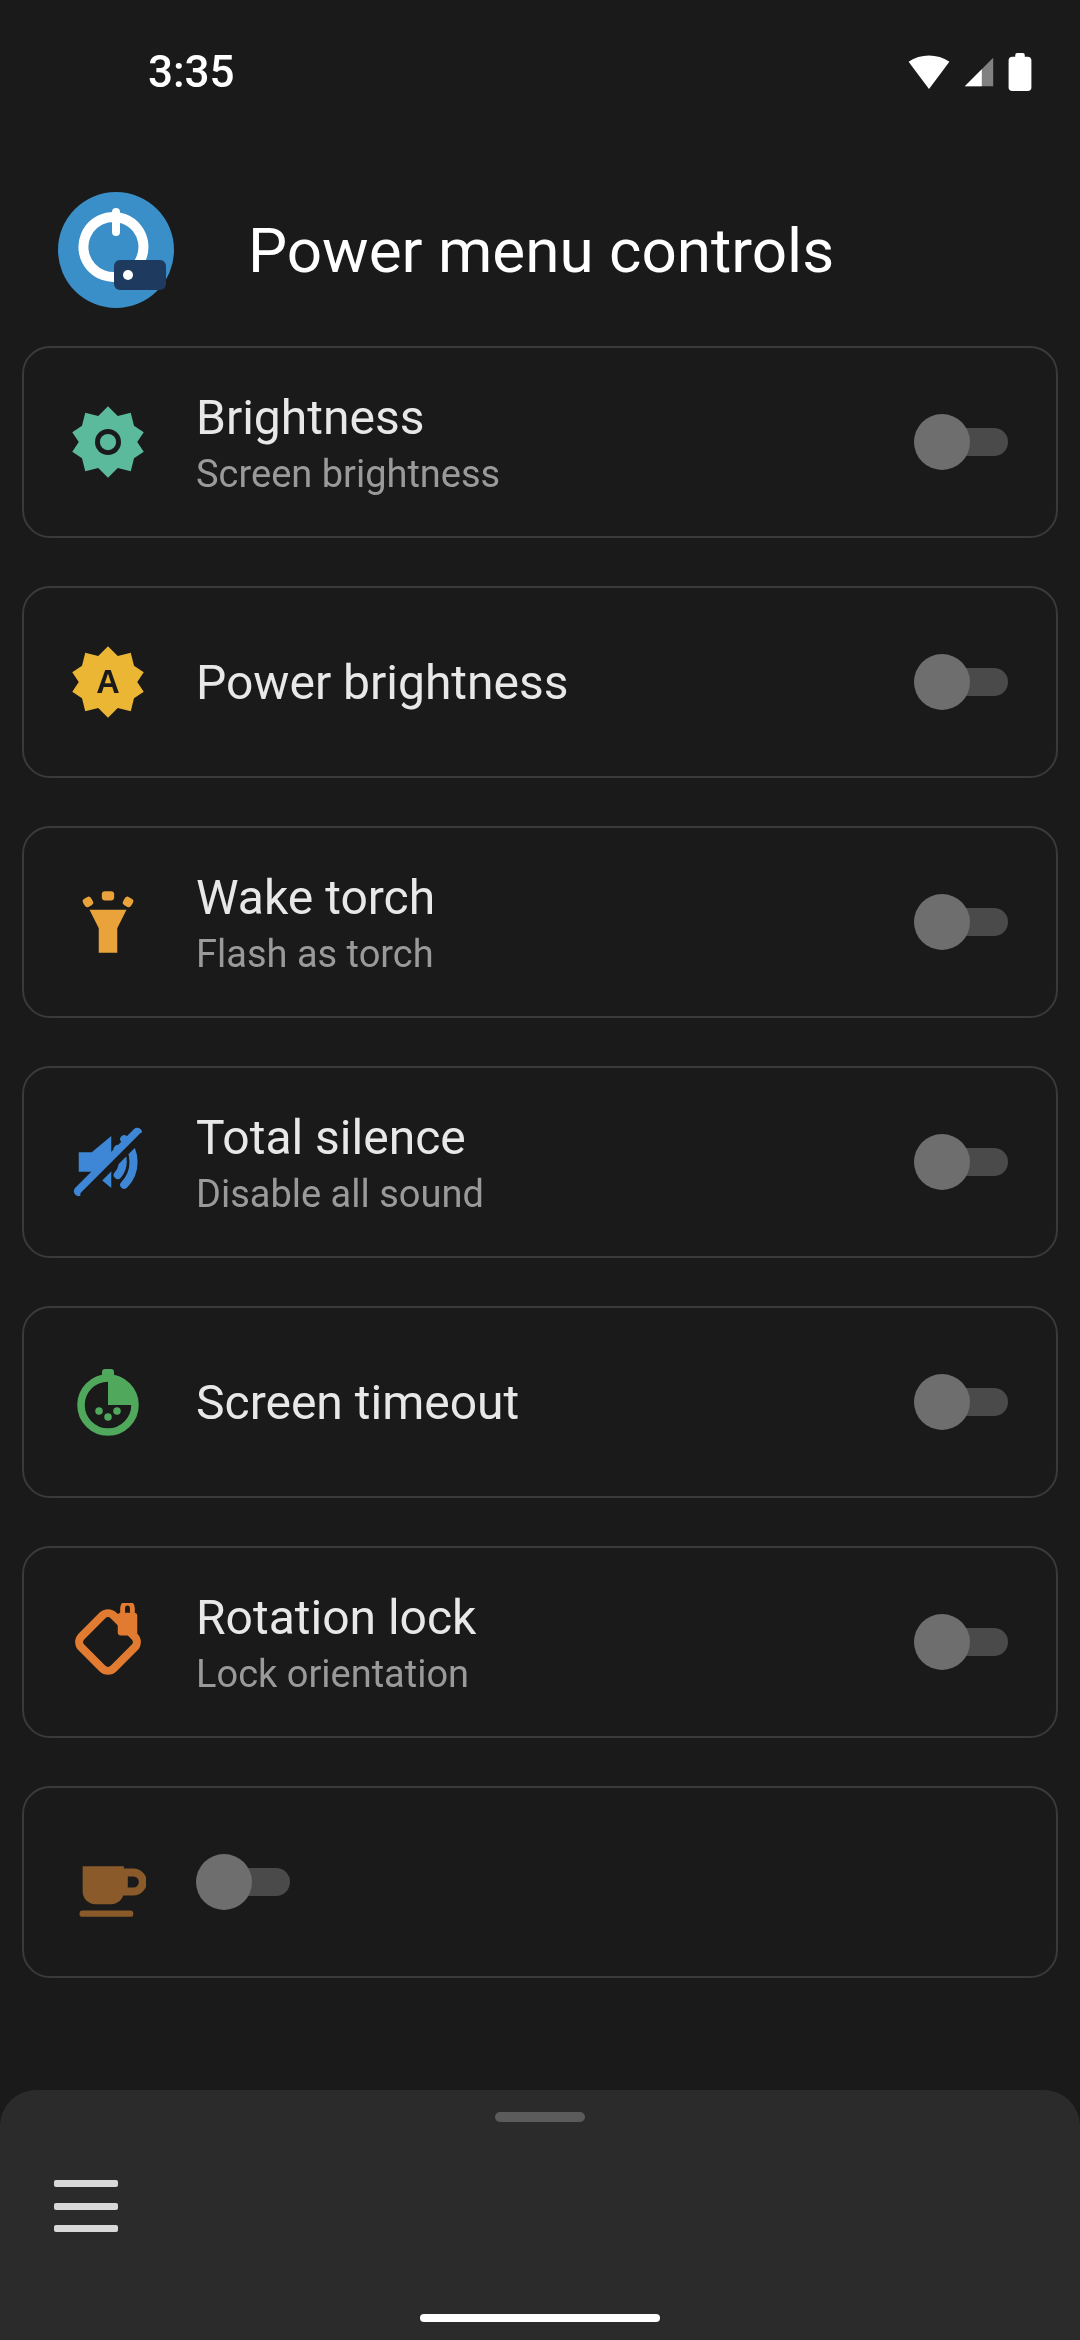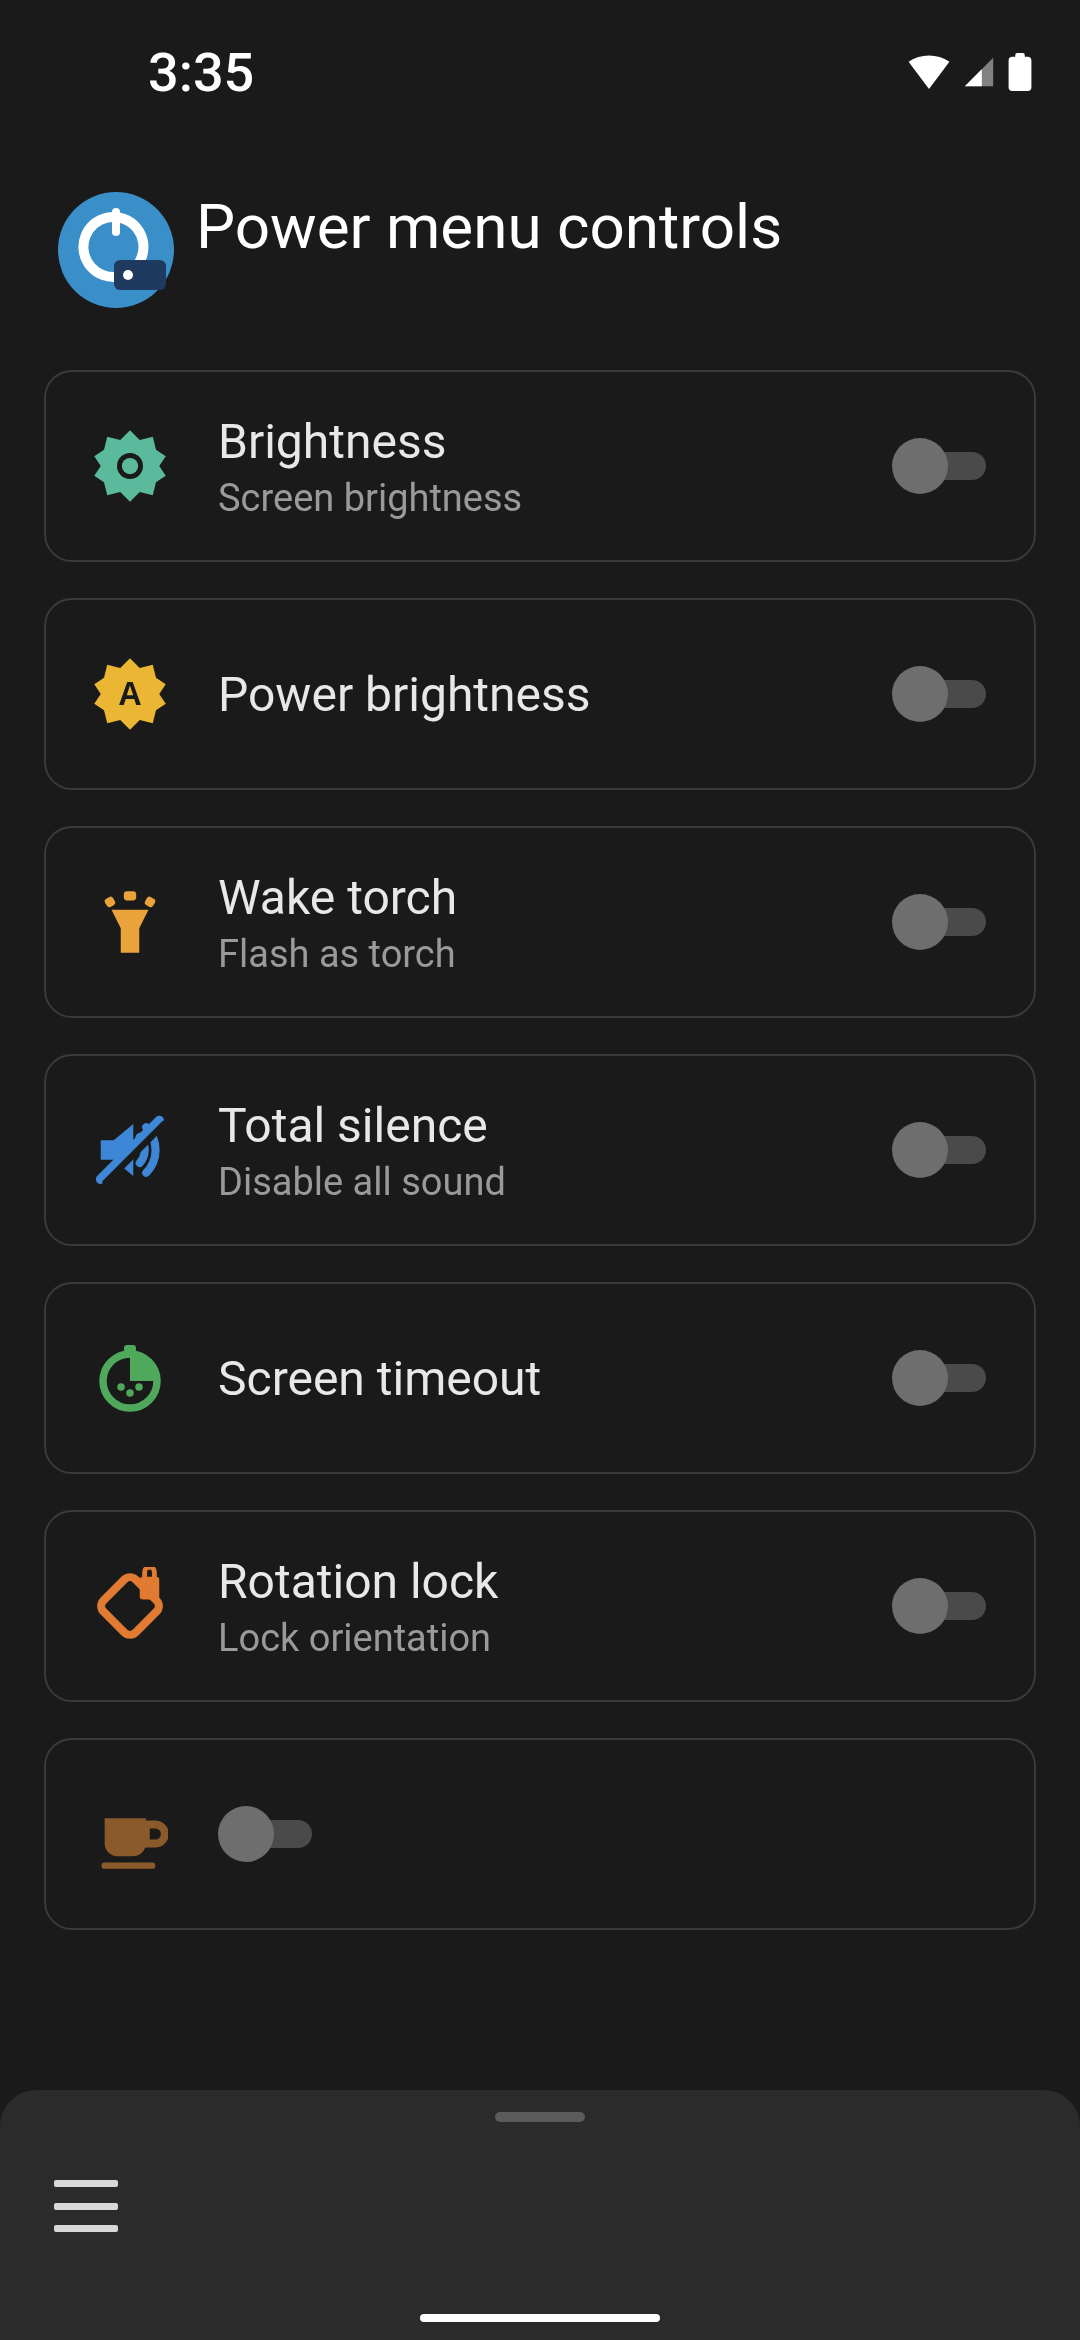--- a/index.html
+++ b/index.html
@@ -13,56 +13,56 @@
   }
   
   .status-bar {
     display: flex;
     justify-content: space-between;
     align-items: center;
     padding: 24px 48px 0 48px;
     height: 120px;
   }
   .status-time {
-    font-size: 54px;
+    font-size: 44px;
     font-weight: 500;
     color: #fff;
     margin-left: 100px;
   }
   .status-icons {
     display: flex;
     align-items: center;
     gap: 10px;
   }
   .status-icons svg { display: block; }
 
   
   .header {
     display: flex;
-    align-items: flex-start;
-    gap: 20px;
-    padding: 70px 56px 60px 56px;
+    align-items: center;
+    gap: 72px;
+    padding: 70px 56px 36px 56px;
   }
   .app-icon {
     width: 120px;
     height: 120px;
     flex: 0 0 auto;
   }
   .page-title {
     font-size: 62px;
     font-weight: 400;
     color: #fff;
   }
 
   
   .list {
-    padding: 0 44px;
+    padding: 0 22px;
     display: flex;
     flex-direction: column;
-    gap: 36px;
+    gap: 48px;
     justify-content: flex-end;
   }
   .row {
     border: 2px solid #3a3a3a;
     border-radius: 28px;
     background: transparent;
     display: flex;
     align-items: center;
     padding: 40px 36px;
     min-height: 192px;

